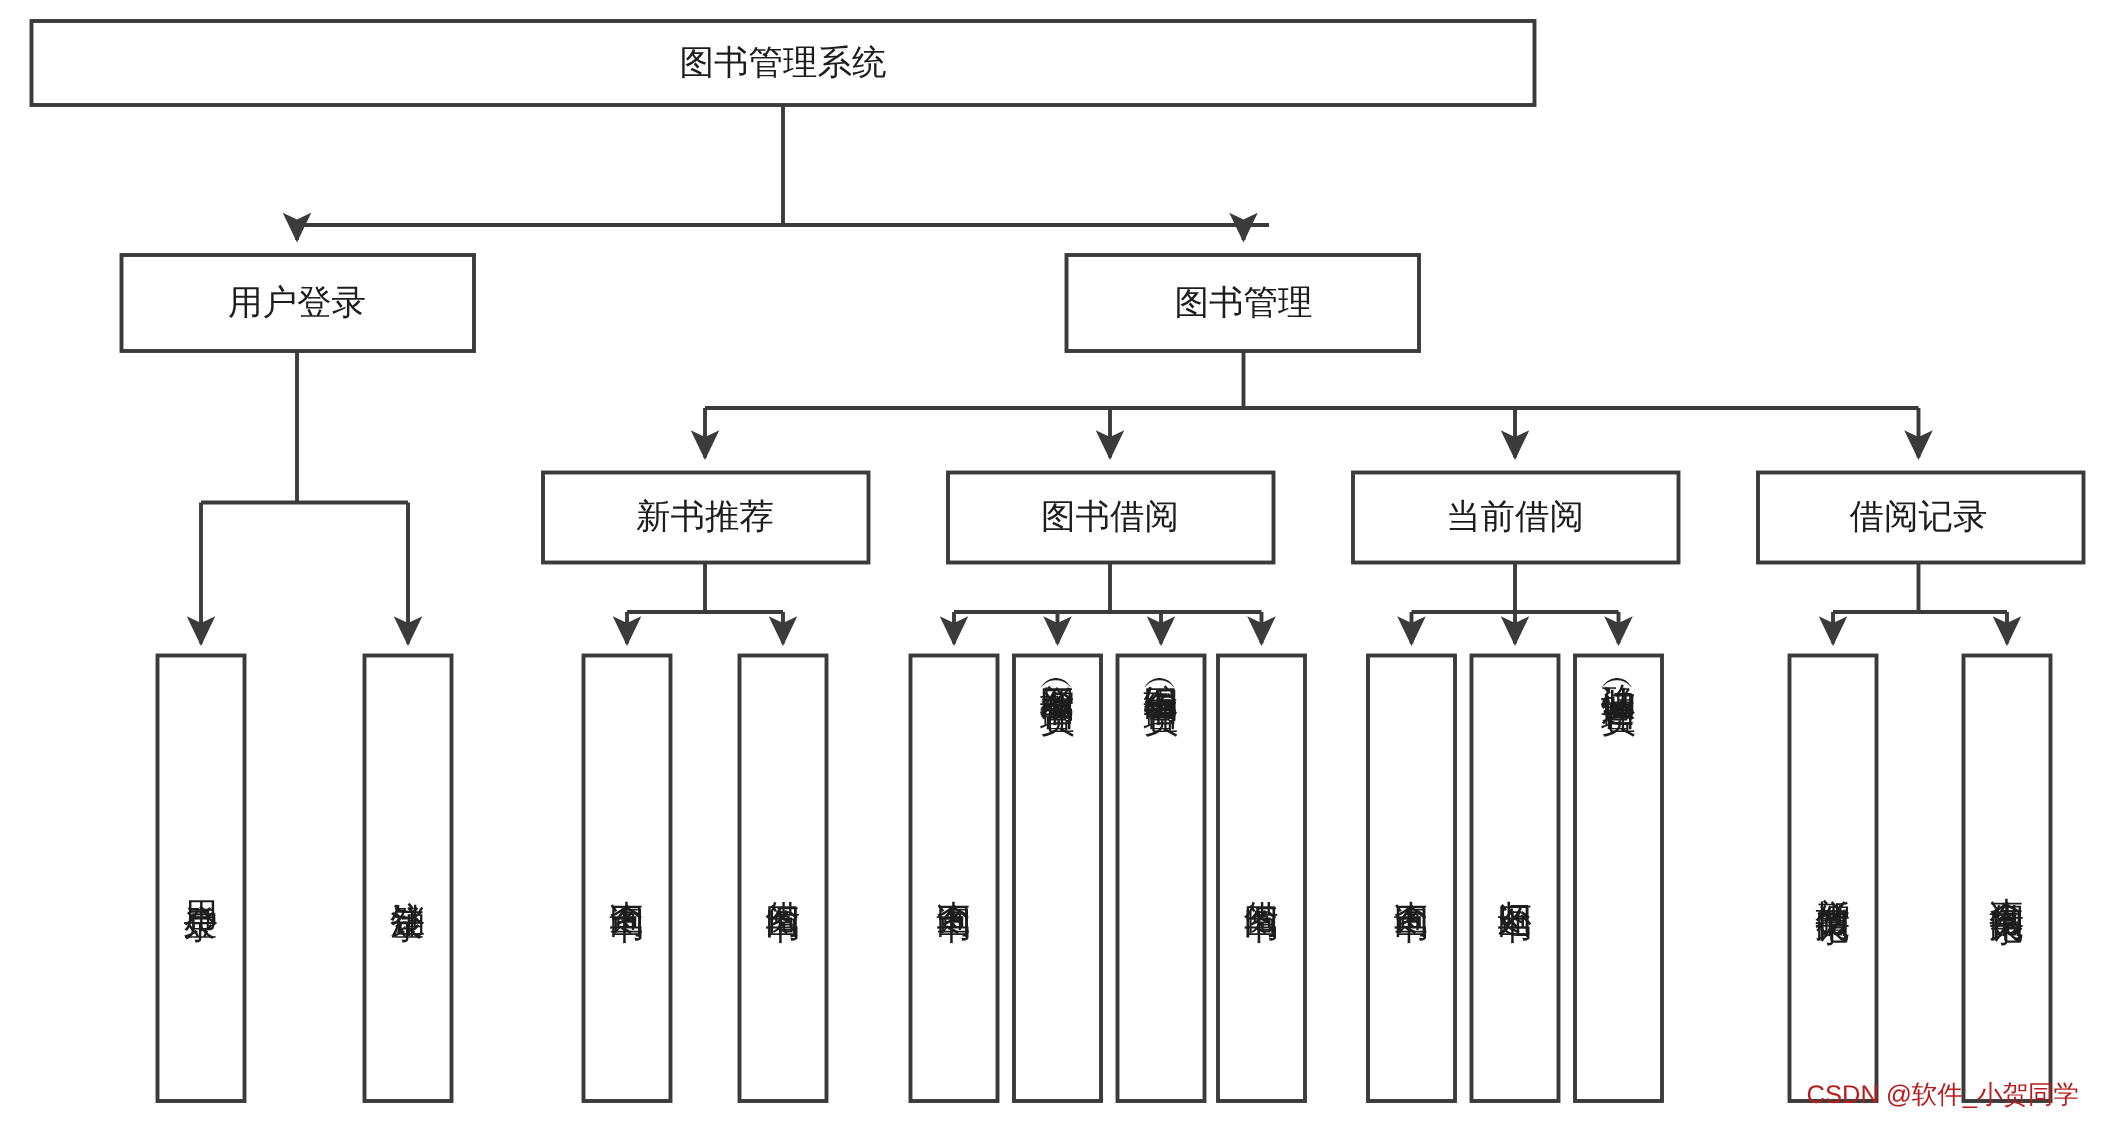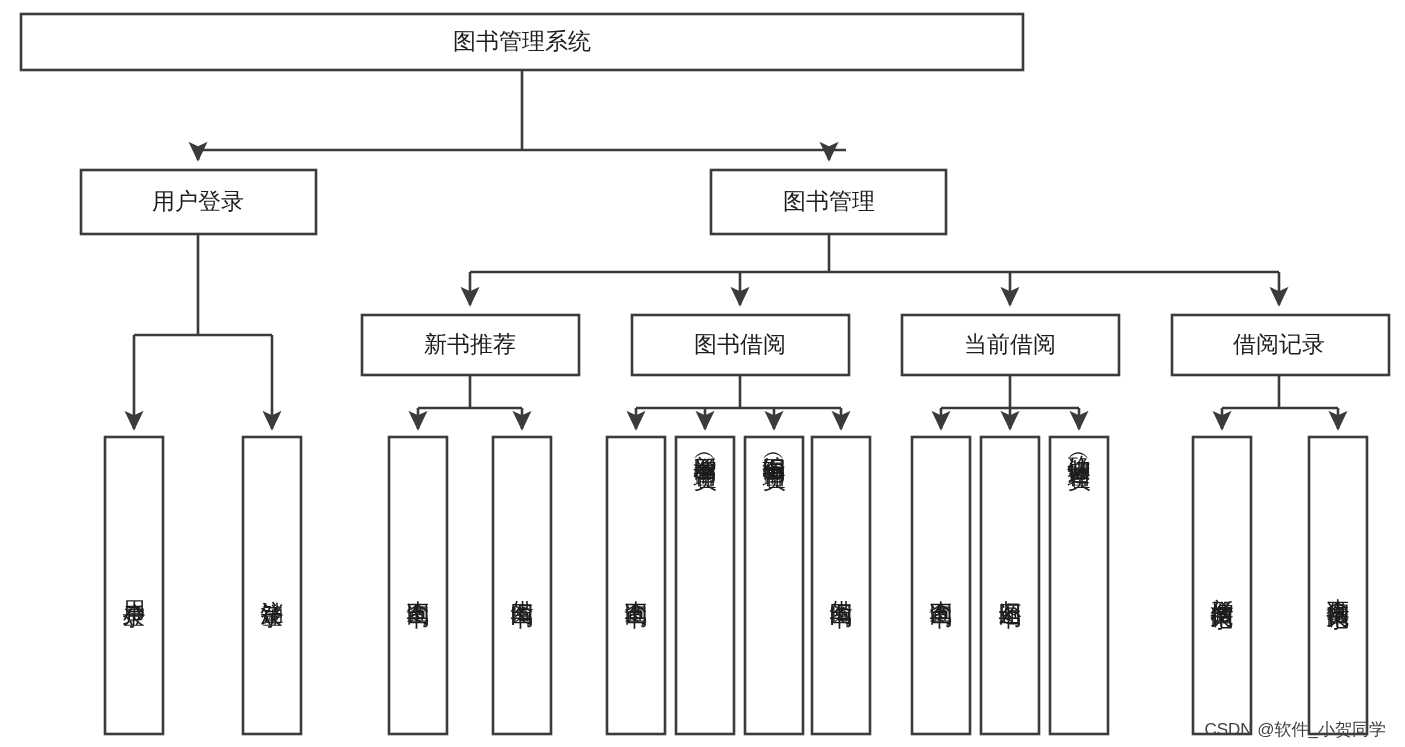--- a/index.html
+++ b/index.html
@@ -10,21 +10,21 @@
   .nodebox{fill:#ffffff;stroke:#3b3b3b;stroke-width:2.6;}
   .link{stroke:#3b3b3b;stroke-width:2.6;fill:none;}
   .arrowhead{fill:#3b3b3b;stroke:none;}
   .hlabel{font-family:"Liberation Sans","DejaVu Sans",sans-serif;
           font-size:23px;fill:#1d1d1d;text-anchor:middle;dominant-baseline:middle;}
   .vlabel-wrap{position:absolute;display:flex;align-items:center;justify-content:center;
                pointer-events:none;}
   .vlabel-text{writing-mode:vertical-rl;text-orientation:upright;
                font-size:23px;line-height:1.08;letter-spacing:2px;color:#1d1d1d;
                white-space:nowrap;font-family:"Liberation Sans","DejaVu Sans",sans-serif;}
-  .watermark{position:absolute;right:10px;bottom:6px;font-size:17px;color:#404040;
+  .watermark{position:absolute;right:10px;bottom:6px;font-size:17px;color:#b91c1c;
              font-family:"Liberation Sans","DejaVu Sans",sans-serif;white-space:nowrap;}
 </style>
 </head>
 <body>
 
 <div id="diagram-root">
 
   <svg id="tree-canvas" viewBox="0 0 1405 747">
     <defs>
       <marker id="arrow" viewBox="0 0 12 12" refX="10.5" refY="6" markerWidth="8" markerHeight="8" orient="auto-start-reverse">

